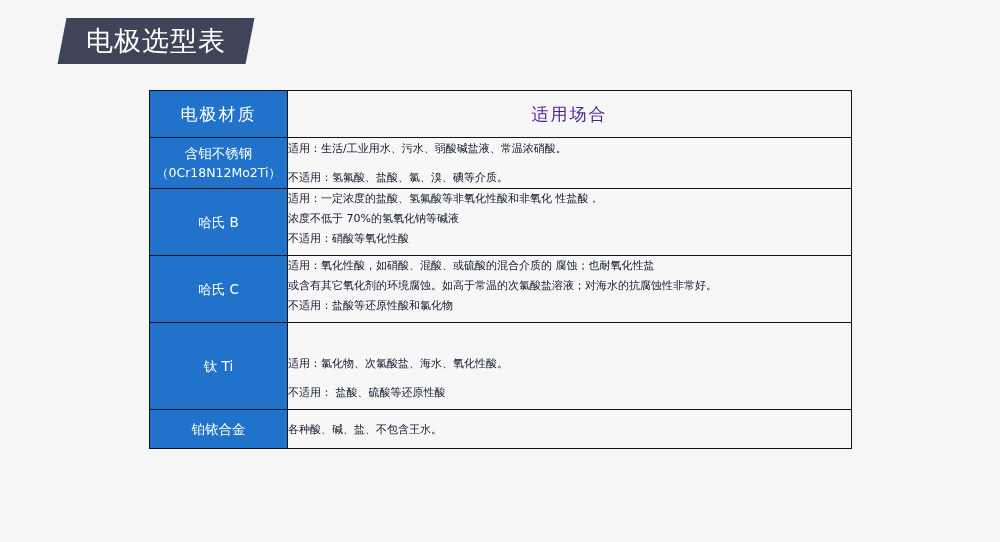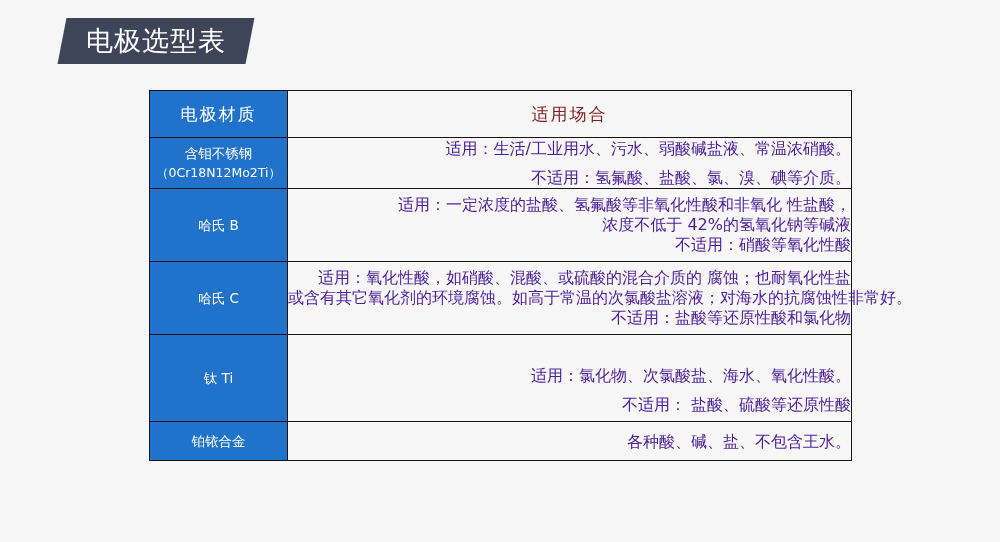--- a/index.html
+++ b/index.html
@@ -86,50 +86,49 @@
   }
   td.mat.head-mat {
     font-size: 17px;
     line-height: 24px;
     letter-spacing: 2px;
   }
 
   
   td.use {
     background: #f7f7f7;
-    color: #4c1d95;
-    font-size: 16px;
+    color: #0f172a;
+    font-size: 11px;
     line-height: 21px;
     padding: 7px 0 7px 13px;
-    text-align: right;
   }
   td.use.head-use {
     text-align: center;
     font-size: 17px;
     letter-spacing: 2px;
-    color: #7f1d1d;
+    color: #4c1d95;
     padding: 6px 0;
   }
   td.use .line {
     display: block;
     white-space: nowrap;
   }
   td.use .line + .line { margin-top: 2px; }
 
   
   tr.r-head td { height: 34px; }
   tr.r-0 td { height: 46px; }
   tr.r-1 td { height: 58px; }
   tr.r-2 td { height: 58px; }
   tr.r-3 td { height: 62px; }
   tr.r-4 td { height: 46px; }
   tr.r-5 td { height: 38px; }
 
   
-  tr.r-1 td.use, tr.r-2 td.use { line-height: 20px; padding-top: 6px; padding-bottom: 6px; }
+  tr.r-1 td.use, tr.r-2 td.use { line-height: 20px; padding-bottom: 6px; }
   tr.r-1 td.use .line + .line, tr.r-2 td.use .line + .line { margin-top: 0; }
   tr.r-0 td.use .line + .line { margin-top: 8px; }
   tr.r-3 td.use .line + .line { margin-top: 8px; }
   tr.r-3 td.use { padding-top: 24px; margin-top: 47px; }
 </style>
 </head>
 <body>
 
 <div class="banner-wrap">
   <div class="banner">
@@ -160,21 +159,21 @@
           <span class="line">不适用：氢氟酸、盐酸、氯、溴、碘等介质。</span>
         </td>
       </tr>
 
       <tr class="r-1">
         <td class="mat">
           <span class="mat-main">哈氏 B</span>
         </td>
         <td class="use">
           <span class="line">适用：一定浓度的盐酸、氢氟酸等非氧化性酸和非氧化 性盐酸，</span>
-          <span class="line">浓度不低于 42%的氢氧化钠等碱液</span>
+          <span class="line">浓度不低于 70%的氢氧化钠等碱液</span>
           <span class="line">不适用：硝酸等氧化性酸</span>
         </td>
       </tr>
 
       <tr class="r-2">
         <td class="mat">
           <span class="mat-main">哈氏 C</span>
         </td>
         <td class="use">
           <span class="line">适用：氧化性酸，如硝酸、混酸、或硫酸的混合介质的 腐蚀；也耐氧化性盐</span>

